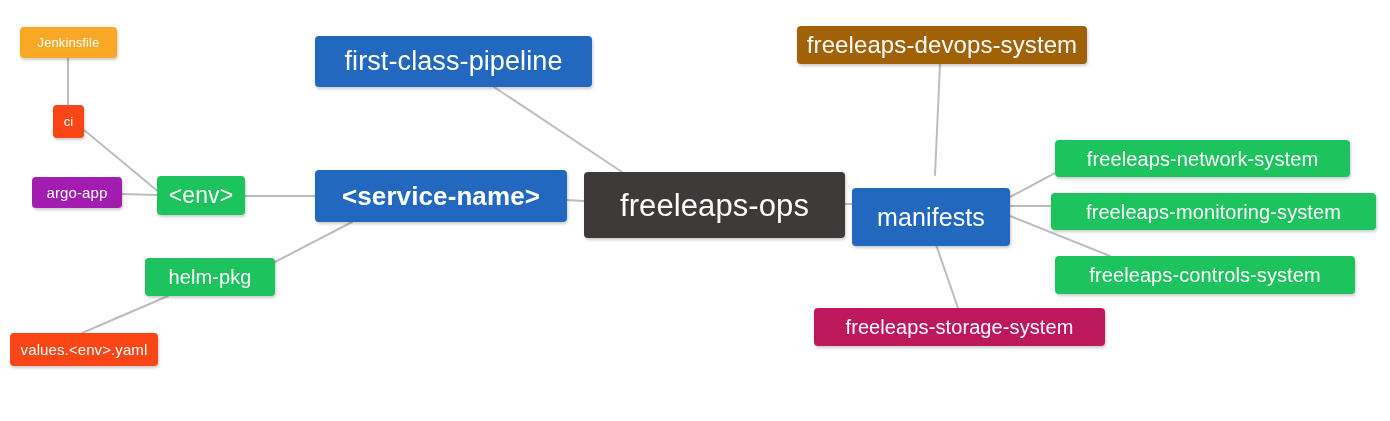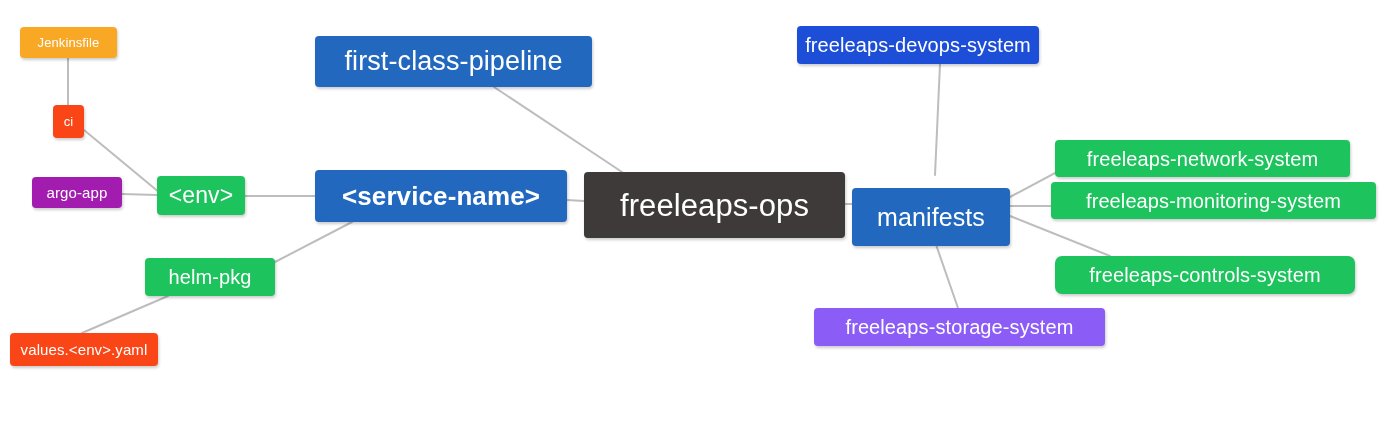--- a/index.html
+++ b/index.html
@@ -97,29 +97,29 @@
       </div>
       <div class="node" style="left: 315px; top: 170px; width: 252px; height: 52px; background: rgb(33, 104, 190); font-size: 26px; font-weight: bold;">
         <span class="node-label">&lt;service-name&gt;</span>
       </div>
       <div class="node" style="left: 584px; top: 172px; width: 261px; height: 66px; background: rgb(62, 58, 57); font-size: 31px;">
         <span class="node-label">freeleaps-ops</span>
       </div>
       <div class="node" style="left: 852px; top: 175px; width: 158px; height: 58px; background: rgb(33, 104, 190); font-size: 25px; margin-top: 13px;">
         <span class="node-label">manifests</span>
       </div>
-      <div class="node" style="left: 797px; top: 26px; width: 242px; height: 38px; background: #1d4ed8; font-size: 20px;">
+      <div class="node" style="left: 797px; top: 26px; width: 290px; height: 38px; background: #a16207; font-size: 24px;">
         <span class="node-label">freeleaps-devops-system</span>
       </div>
       <div class="node" style="left: 1055px; top: 112px; width: 295px; height: 37px; background: rgb(29, 195, 93); font-size: 20px; margin-top: 28px;">
         <span class="node-label">freeleaps-network-system</span>
       </div>
-      <div class="node" style="left: 1051px; top: 182px; width: 325px; height: 37px; background: rgb(29, 195, 93); font-size: 20px;">
+      <div class="node" style="left: 1051px; top: 193px; width: 325px; height: 37px; background: rgb(29, 195, 93); font-size: 20px;">
         <span class="node-label">freeleaps-monitoring-system</span>
       </div>
-      <div class="node" style="left: 1055px; top: 256px; width: 300px; height: 38px; background: rgb(29, 195, 93); font-size: 20px; border-radius: 7px;">
+      <div class="node" style="left: 1055px; top: 256px; width: 300px; height: 38px; background: rgb(29, 195, 93); font-size: 20px;">
         <span class="node-label">freeleaps-controls-system</span>
       </div>
-      <div class="node" style="left: 814px; top: 308px; width: 291px; height: 38px; background: #8b5cf6; font-size: 20px;">
+      <div class="node" style="left: 814px; top: 308px; width: 291px; height: 38px; background: #be185d; font-size: 20px;">
         <span class="node-label">freeleaps-storage-system</span>
       </div>
     </div>
 </div>
 
 </body></html>

